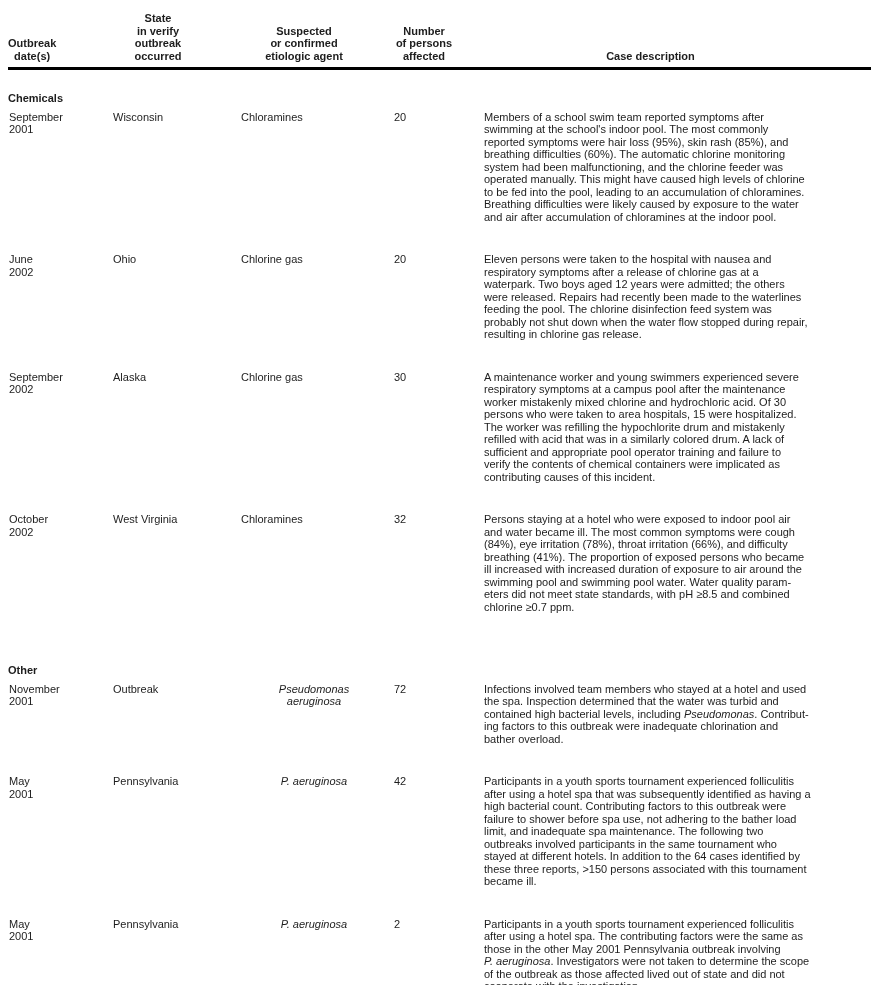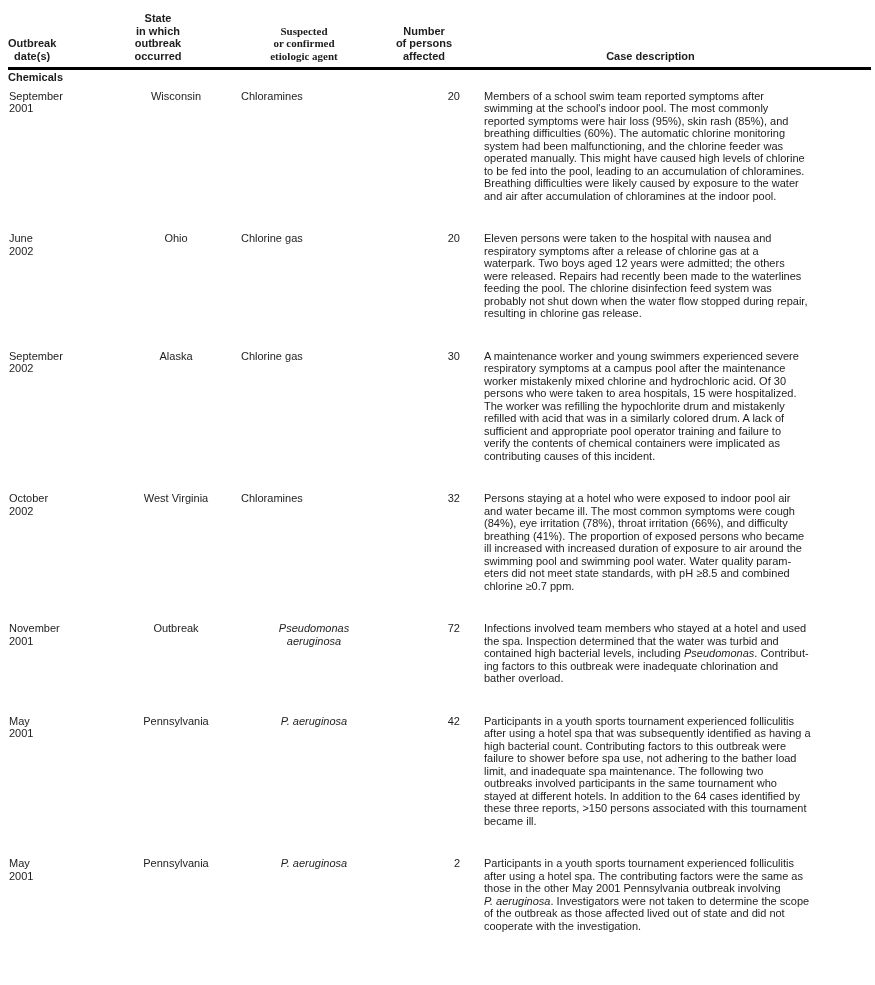--- a/index.html
+++ b/index.html
@@ -31,54 +31,54 @@
     font-weight: bold;
     font-size: 11px;
     padding: 6px 0 5px 0;
     border-bottom: 3px solid #000000;
     white-space: pre-line;
     text-align: center;
   }
   th.h-date { text-align: left; }
   th.h-date .hwrap { display: inline-block; text-align: center; }
   th.h-state { padding-right: 36px; }
-  th.h-agent { padding-right: 20px; font-family: Liberation Serif, serif; }
+  th.h-agent { padding-right: 20px; }
   th.h-desc  { padding-right: 30px; text-align: center; }
 
   td { vertical-align: top; }
   tr.section-row td {
     font-weight: bold;
-    padding: 1px 0 5px 0;
+    padding: 22px 0 5px 0;
   }
   tr.data-row td { padding-bottom: 29px; }
   td.cell-date  { white-space: pre-line; }
-  td.cell-state { white-space: pre-line; text-align: center; }
+  td.cell-state { white-space: pre-line; }
   td.cell-agent { white-space: pre-line; }
-  td.cell-num   { text-align: right; padding-left: 6px; padding-right: 0; }
+  td.cell-num   { text-align: left; padding-left: 6px; padding-right: 0; }
   td.cell-desc  { white-space: pre-line; padding-left: 24px; padding-right: 4px; }
   .it { font-style: italic; text-align: center; }
 </style>
 </head>
 <body>
 
 <div class="page">
   <table class="outbreaks">
     <colgroup>
       <col class="c-date">
         <col class="c-state">
         <col class="c-agent">
         <col class="c-num">
         <col class="c-desc">
     </colgroup>
     <thead>
       <tr>
         <th class="h-date"><span class="hwrap">Outbreak
 date(s)</span></th>
         <th class="h-state">State
-in which
+in verify
 outbreak
 occurred</th>
         <th class="h-agent">Suspected
 or confirmed
 etiologic agent</th>
         <th class="h-num">Number
 of persons
 affected</th>
         <th class="h-desc">Case description</th>
       </tr>
@@ -146,20 +146,23 @@
     <td class="cell-desc"><span>Persons staying at a hotel who were exposed to indoor pool air
 and water became ill. The most common symptoms were cough
 (84%), eye irritation (78%), throat irritation (66%), and difficulty
 breathing (41%). The proportion of exposed persons who became
 ill increased with increased duration of exposure to air around the
 swimming pool and swimming pool water. Water quality param-
 eters did not meet state standards, with pH ≥8.5 and combined
 chlorine ≥0.7 ppm.</span></td>
   </tr>
 
+  <tr class="section-row">
+    <td colspan="5">Other</td>
+  </tr>
 
   <tr class="data-row">
     <td class="cell-date">November
 2001</td>
     <td class="cell-state">Outbreak</td>
     <td class="cell-agent it">Pseudomonas
 aeruginosa</td>
     <td class="cell-num">72</td>
     <td class="cell-desc"><span>Infections involved team members who stayed at a hotel and used
 the spa. Inspection determined that the water was turbid and

